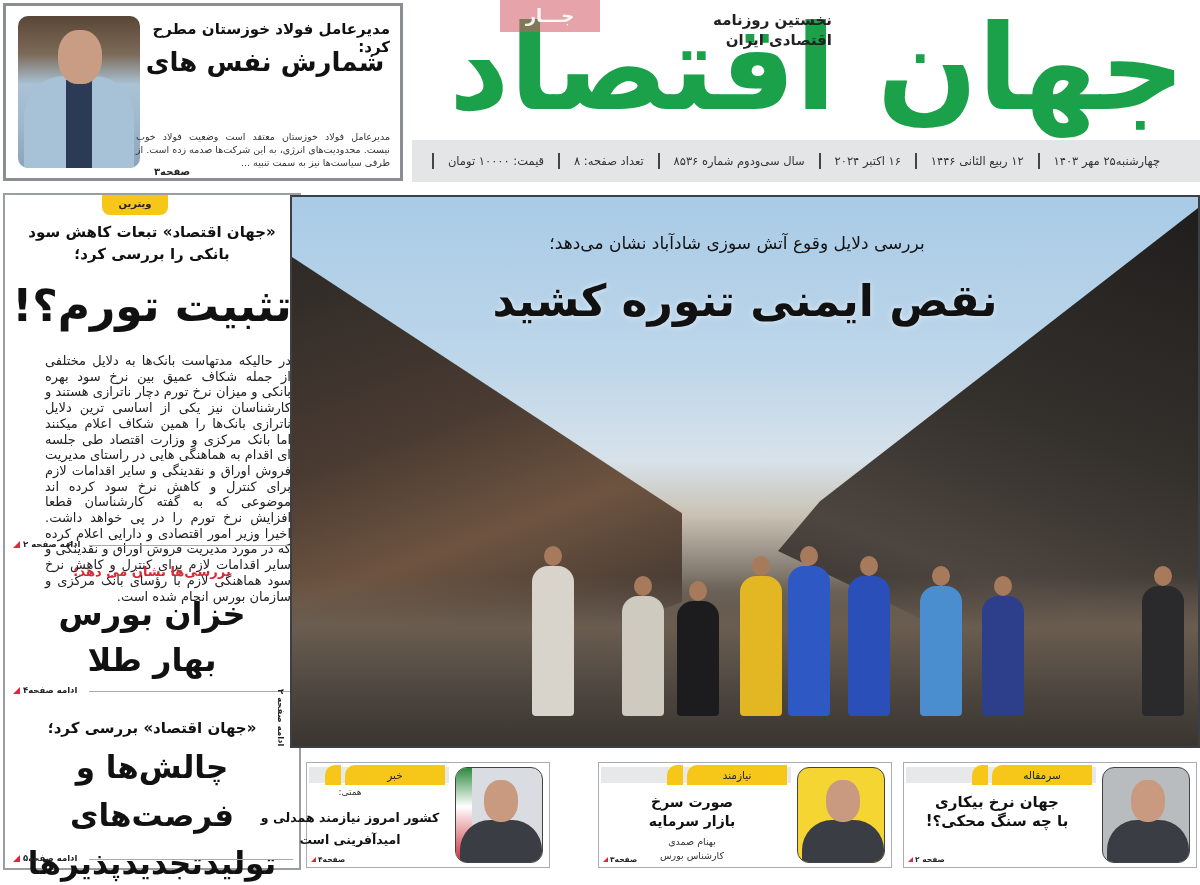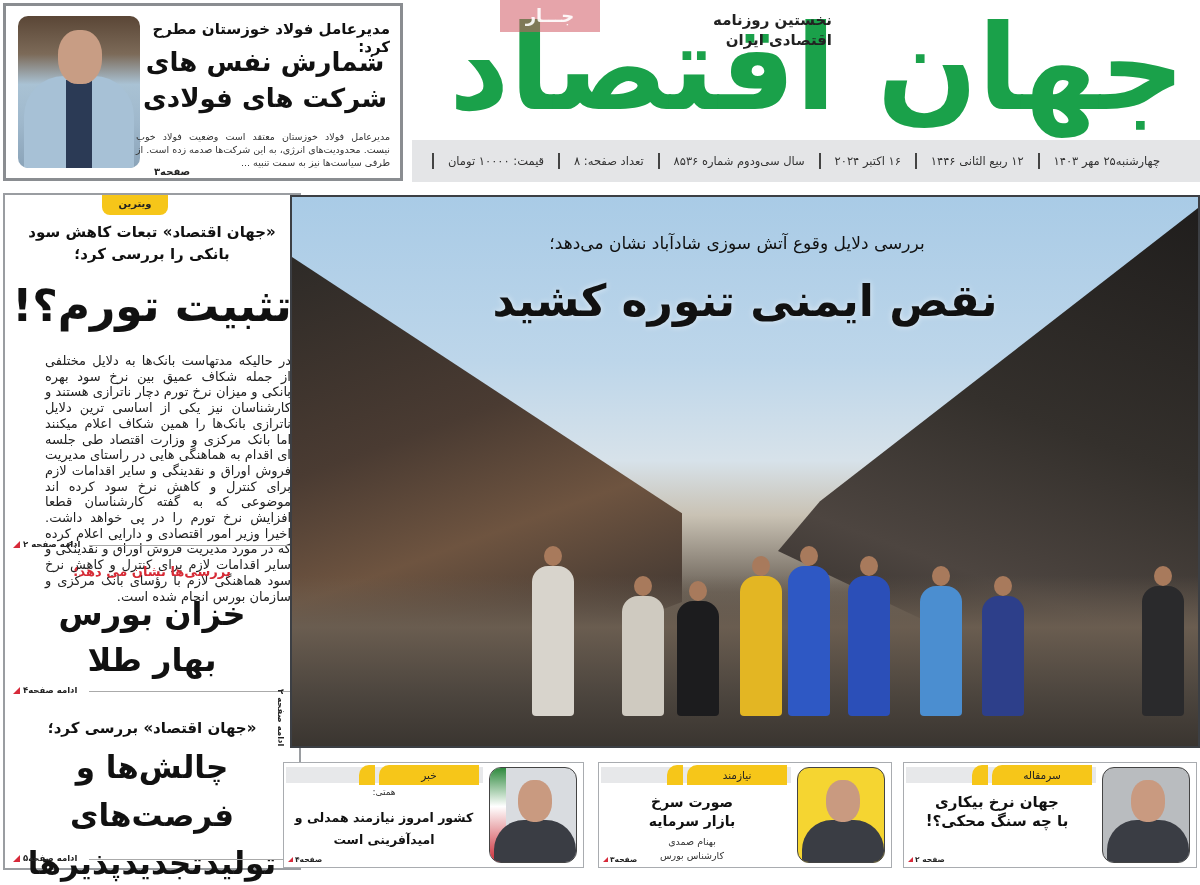--- a/index.html
+++ b/index.html
@@ -155,21 +155,20 @@
 
 <div class="teaser">
   <div class="teaser-photo">
     <div class="body"></div>
     <div class="shirt"></div>
     <div class="head"></div>
   </div>
   <div class="teaser-kicker">مدیرعامل فولاد خوزستان مطرح کرد:</div>
   <div class="teaser-title">
     <div>شمارش نفس های</div>
-    <div>شرکت های فولادی</div>
   </div>
   <div class="teaser-body">مدیرعامل فولاد خوزستان معتقد است وضعیت فولاد خوب نیست. محدودیت‌های انرژی، به این شرکت‌ها صدمه زده است. از طرفی سیاست‌ها نیز به سمت تنبیه ...</div>
   <div class="teaser-page">صفحه۳</div>
 </div>
 
 <div class="leftcol">
   <div class="badge">ویترین</div>
 
   <div class="sec" style="top:26px;">
     <div class="kicker" style="padding:0 18px;">«جهان اقتصاد» تبعات کاهش سود بانکی را بررسی کرد؛</div>
@@ -265,21 +264,21 @@
   <div class="author" style="top:72px;">
     <div>بهنام صمدی</div>
     <div>کارشناس بورس</div>
   </div>
   <div class="pg">
     <span>صفحه۳</span>
     <span class="tri"></span>
   </div>
 </div>
 
-<div class="bbox" style="left:283px; width:301px;">
+<div class="bbox" style="left:306px; width:244px;">
   <div class="strip"></div>
   <div class="tab-ear"></div>
   <div class="tab">خبر</div>
   <div class="pic" style="background:#d9dce0;">
     <div style="position:absolute; left:0; top:0; width:16px; height:96px; background:linear-gradient(180deg,#2f8a3e 0%,#fff 40%,#c8242f 100%);"></div>
     <div class="suit"></div>
     <div class="head"></div>
   </div>
   <div class="small-k">همتی:</div>
   <div class="ttl" style="top:44px; font-size:12.5px; line-height:22px;">

